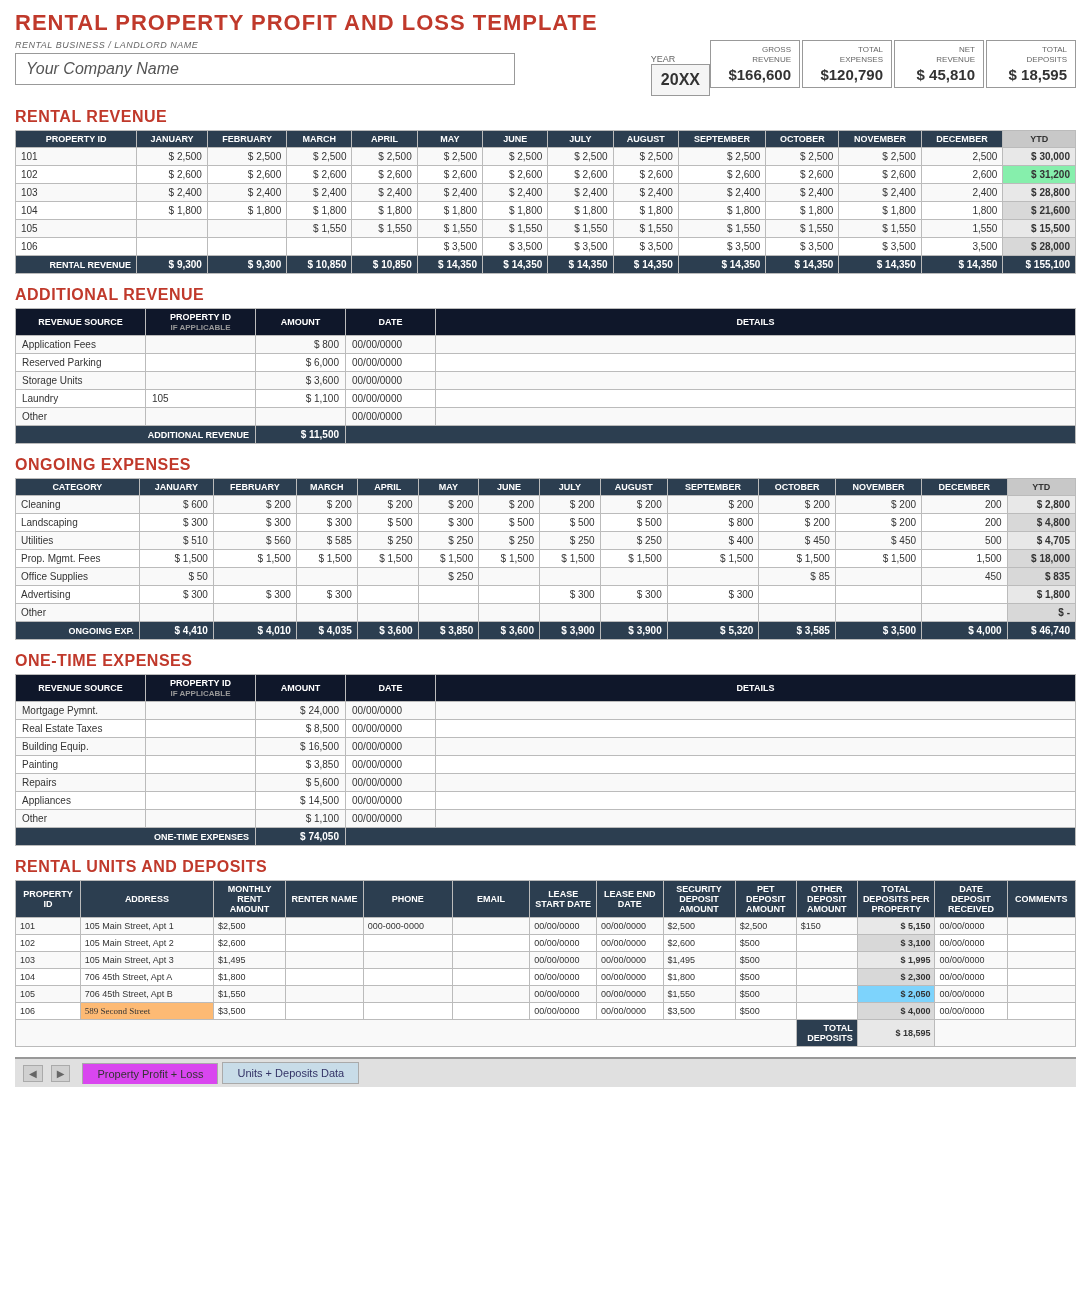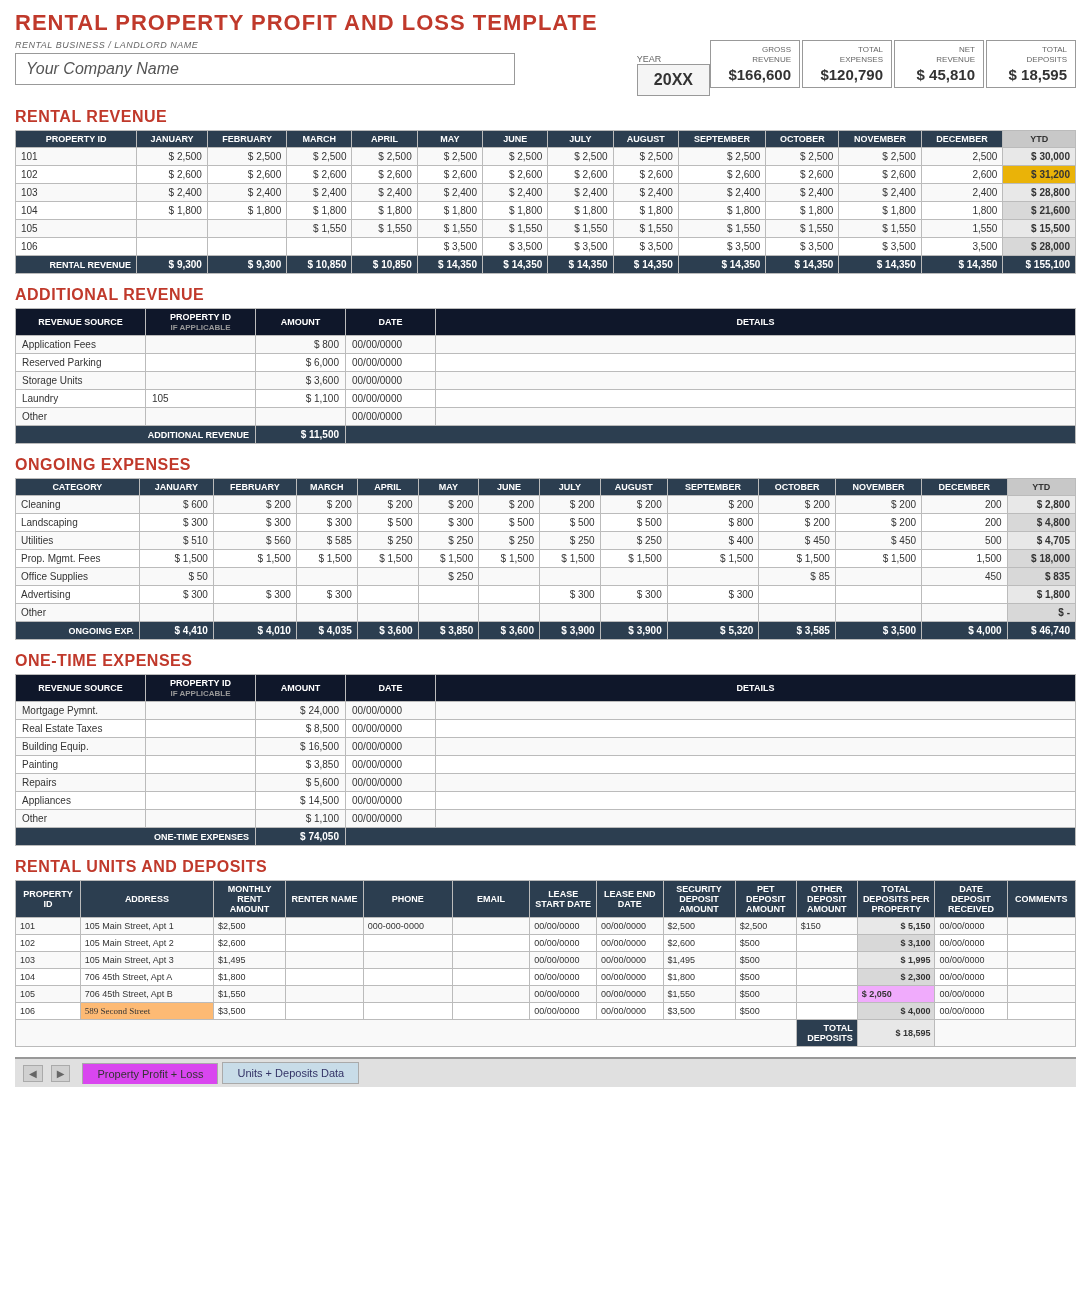--- a/index.html
+++ b/index.html
@@ -9,21 +9,21 @@
     
     
     .main-title { font-size: 22px; font-weight: bold; color: #c0392b; letter-spacing: 1px; margin-bottom: 4px; }
     .business-label { font-size: 9px; color: #666; text-transform: uppercase; letter-spacing: 0.5px; }
     
     .header-row { display: flex; align-items: flex-start; margin-bottom: 10px; }
     .header-left { flex: 1; font-style: italic; }
     .company-box { border: 1px solid #999; padding: 6px 10px; font-size: 16px; color: #555; margin-top: 3px; width: 500px; }
     .year-section { margin-left: 30px; margin-top: 14px; }
     .year-label { font-size: 9px; color: #666; text-transform: uppercase; }
-    .year-box { border: 1px solid #999; padding: 6px 16px; font-size: 16px; font-weight: bold; color: #333; text-align: center; background: #f5f5f5; }
+    .year-box { border: 1px solid #999; padding: 6px 9px; font-size: 16px; font-weight: bold; color: #333; text-align: center; background: #f5f5f5; }
     
     .summary-boxes { display: flex; gap: 2px; margin-left: auto; margin-top: 0; }
     .summary-box { border: 1px solid #999; padding: 4px 8px; min-width: 90px; text-align: right; }
     .summary-box-label { font-size: 8px; color: #666; text-transform: uppercase; line-height: 1.3; }
     .summary-box-value { font-size: 15px; font-weight: bold; color: #333; }
     
     
     .section-title { font-size: 16px; font-weight: bold; color: #c0392b; margin: 12px 0 4px; letter-spacing: 0.5px; }
     
     
@@ -143,21 +143,21 @@
           <td>$ 2,600</td>
           <td>$ 2,600</td>
           <td>$ 2,600</td>
           <td>$ 2,600</td>
           <td>$ 2,600</td>
           <td>$ 2,600</td>
           <td>$ 2,600</td>
           <td>$ 2,600</td>
           <td>$ 2,600</td>
           <td>2,600</td>
-          <td style="background: #eab308; font-weight: bold;">$ 31,200</td>
+          <td style="background: #86efac; font-weight: bold;">$ 31,200</td>
         </tr>
         <tr>
           <td class="left">103</td>
           <td>$ 2,400</td>
           <td>$ 2,400</td>
           <td>$ 2,400</td>
           <td>$ 2,400</td>
           <td>$ 2,400</td>
           <td>$ 2,400</td>
           <td>$ 2,400</td>
@@ -605,21 +605,21 @@
           <td style="background: rgb(249, 249, 249);">706 45th Street, Apt B</td>
           <td style="background: rgb(249, 249, 249);">$1,550</td>
           <td style="background: rgb(249, 249, 249);"></td>
           <td style="background: rgb(249, 249, 249);"></td>
           <td style="background: rgb(249, 249, 249);"></td>
           <td style="background: rgb(249, 249, 249);">00/00/0000</td>
           <td style="background: rgb(249, 249, 249);">00/00/0000</td>
           <td style="background: rgb(249, 249, 249);">$1,550</td>
           <td style="background: rgb(249, 249, 249);">$500</td>
           <td style="background: rgb(249, 249, 249);"></td>
-          <td style="background: #f0abfc; font-weight: bold; ">$ 2,050</td>
+          <td style="background: #7dd3fc; font-weight: bold; text-align: right;">$ 2,050</td>
           <td style="background: rgb(249, 249, 249);">00/00/0000</td>
           <td style="background: rgb(249, 249, 249);"></td>
         </tr>
         <tr>
           <td style="background: rgb(255, 255, 255);">106</td>
           <td style="background: #fdba74; font-family: Liberation Serif, serif;">589 Second Street</td>
           <td style="background: rgb(255, 255, 255);">$3,500</td>
           <td style="background: rgb(255, 255, 255);"></td>
           <td style="background: rgb(255, 255, 255);"></td>
           <td style="background: rgb(255, 255, 255);"></td>

